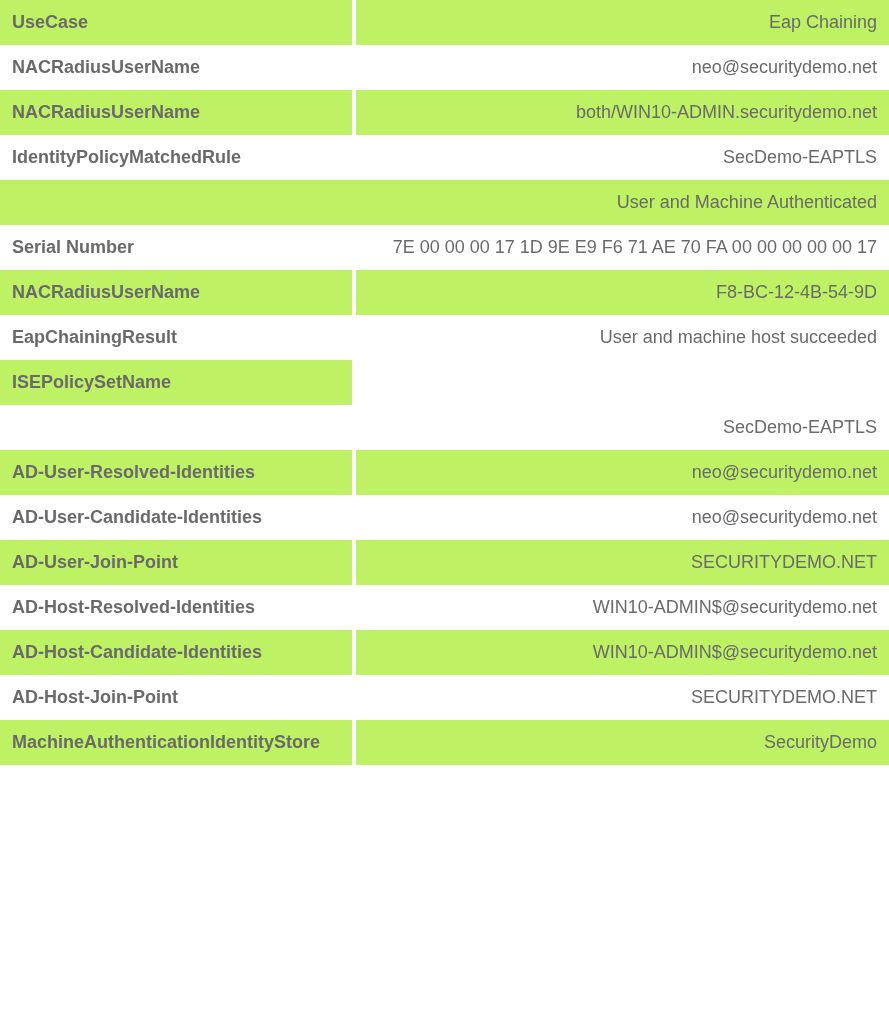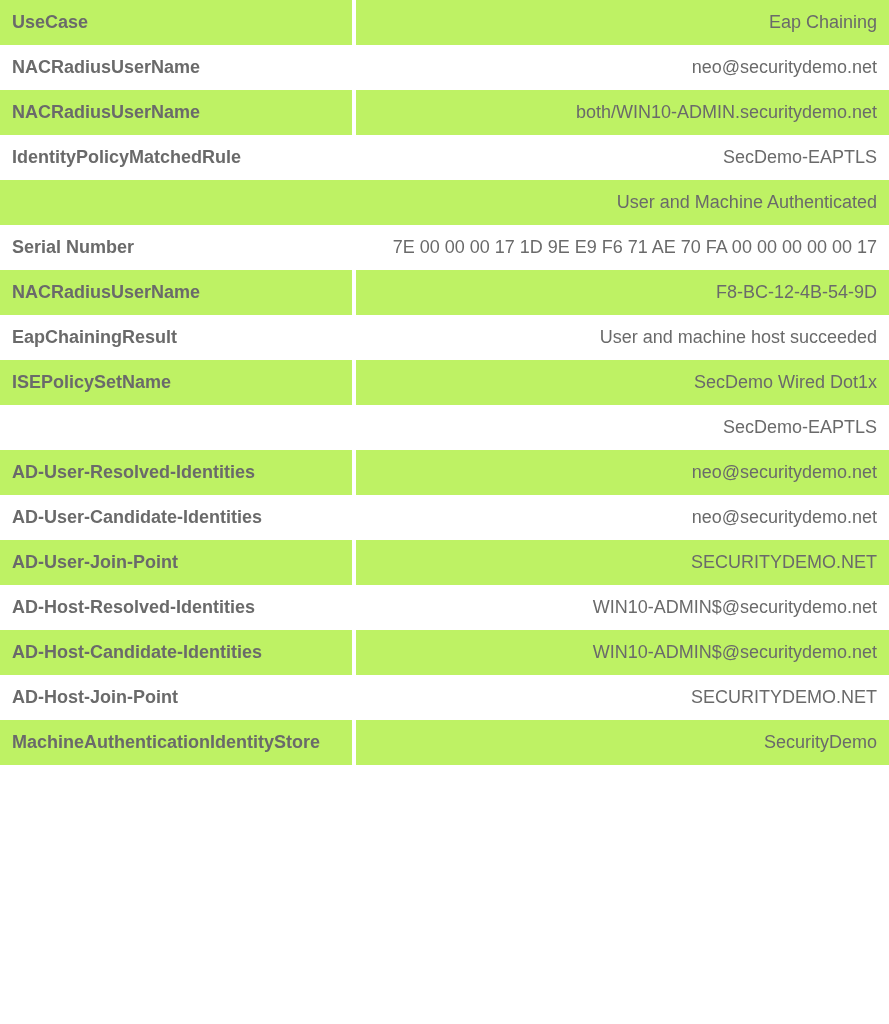--- a/index.html
+++ b/index.html
@@ -76,21 +76,20 @@
     <div class="attr-row shaded">
       <div class="attr-label">NACRadiusUserName</div>
       <div class="attr-value">F8-BC-12-4B-54-9D</div>
     </div>
     <div class="attr-row plain">
       <div class="attr-label">EapChainingResult</div>
       <div class="attr-value">User and machine host succeeded</div>
     </div>
     <div class="attr-row shaded">
       <div class="attr-label">ISEPolicySetName</div>
-      <div class="attr-value">SecDemo Wired Dot1x</div>
     </div>
     <div class="attr-row plain">
       <div class="attr-value">SecDemo-EAPTLS</div>
     </div>
     <div class="attr-row shaded">
       <div class="attr-label">AD-User-Resolved-Identities</div>
       <div class="attr-value">neo@securitydemo.net</div>
     </div>
     <div class="attr-row plain">
       <div class="attr-label">AD-User-Candidate-Identities</div>

